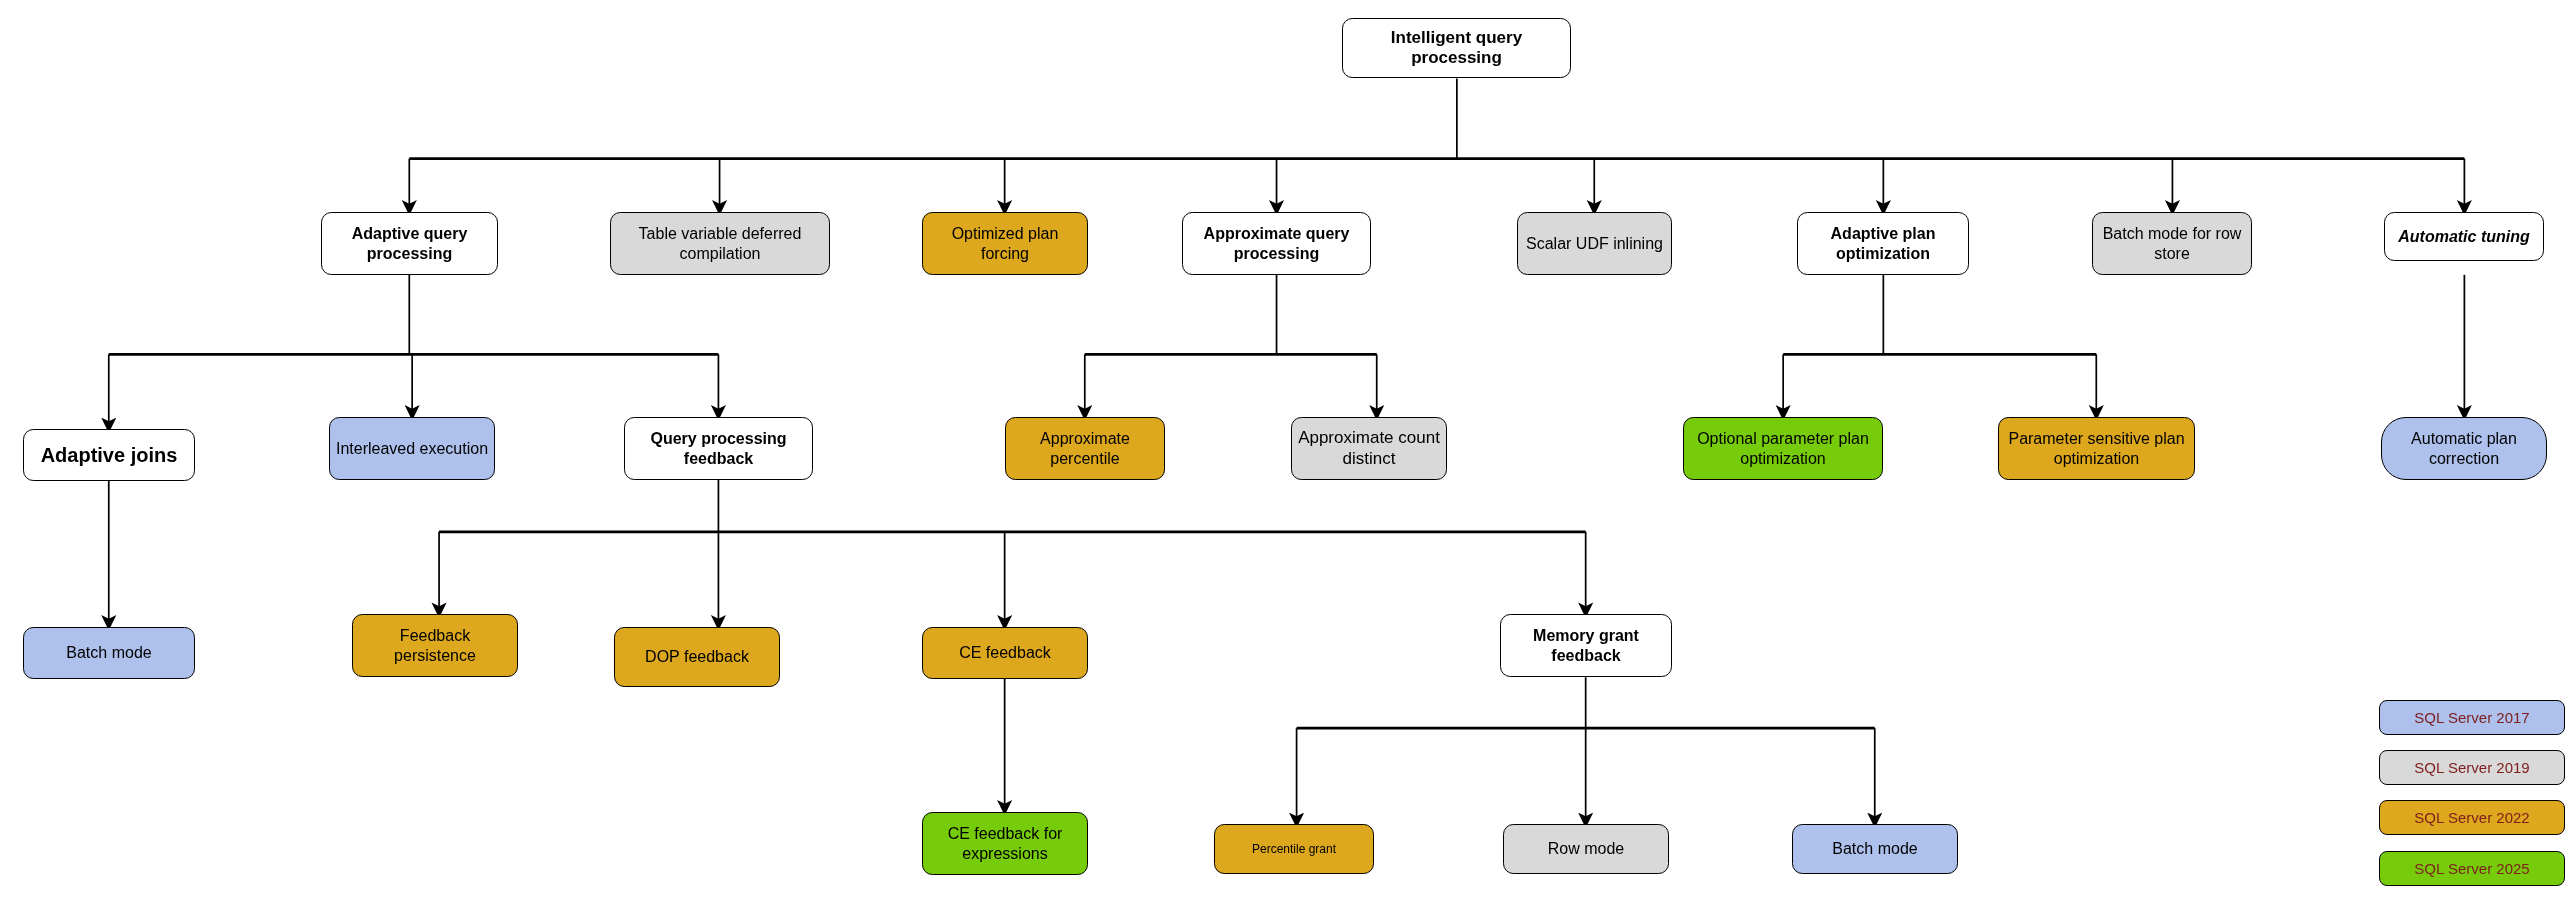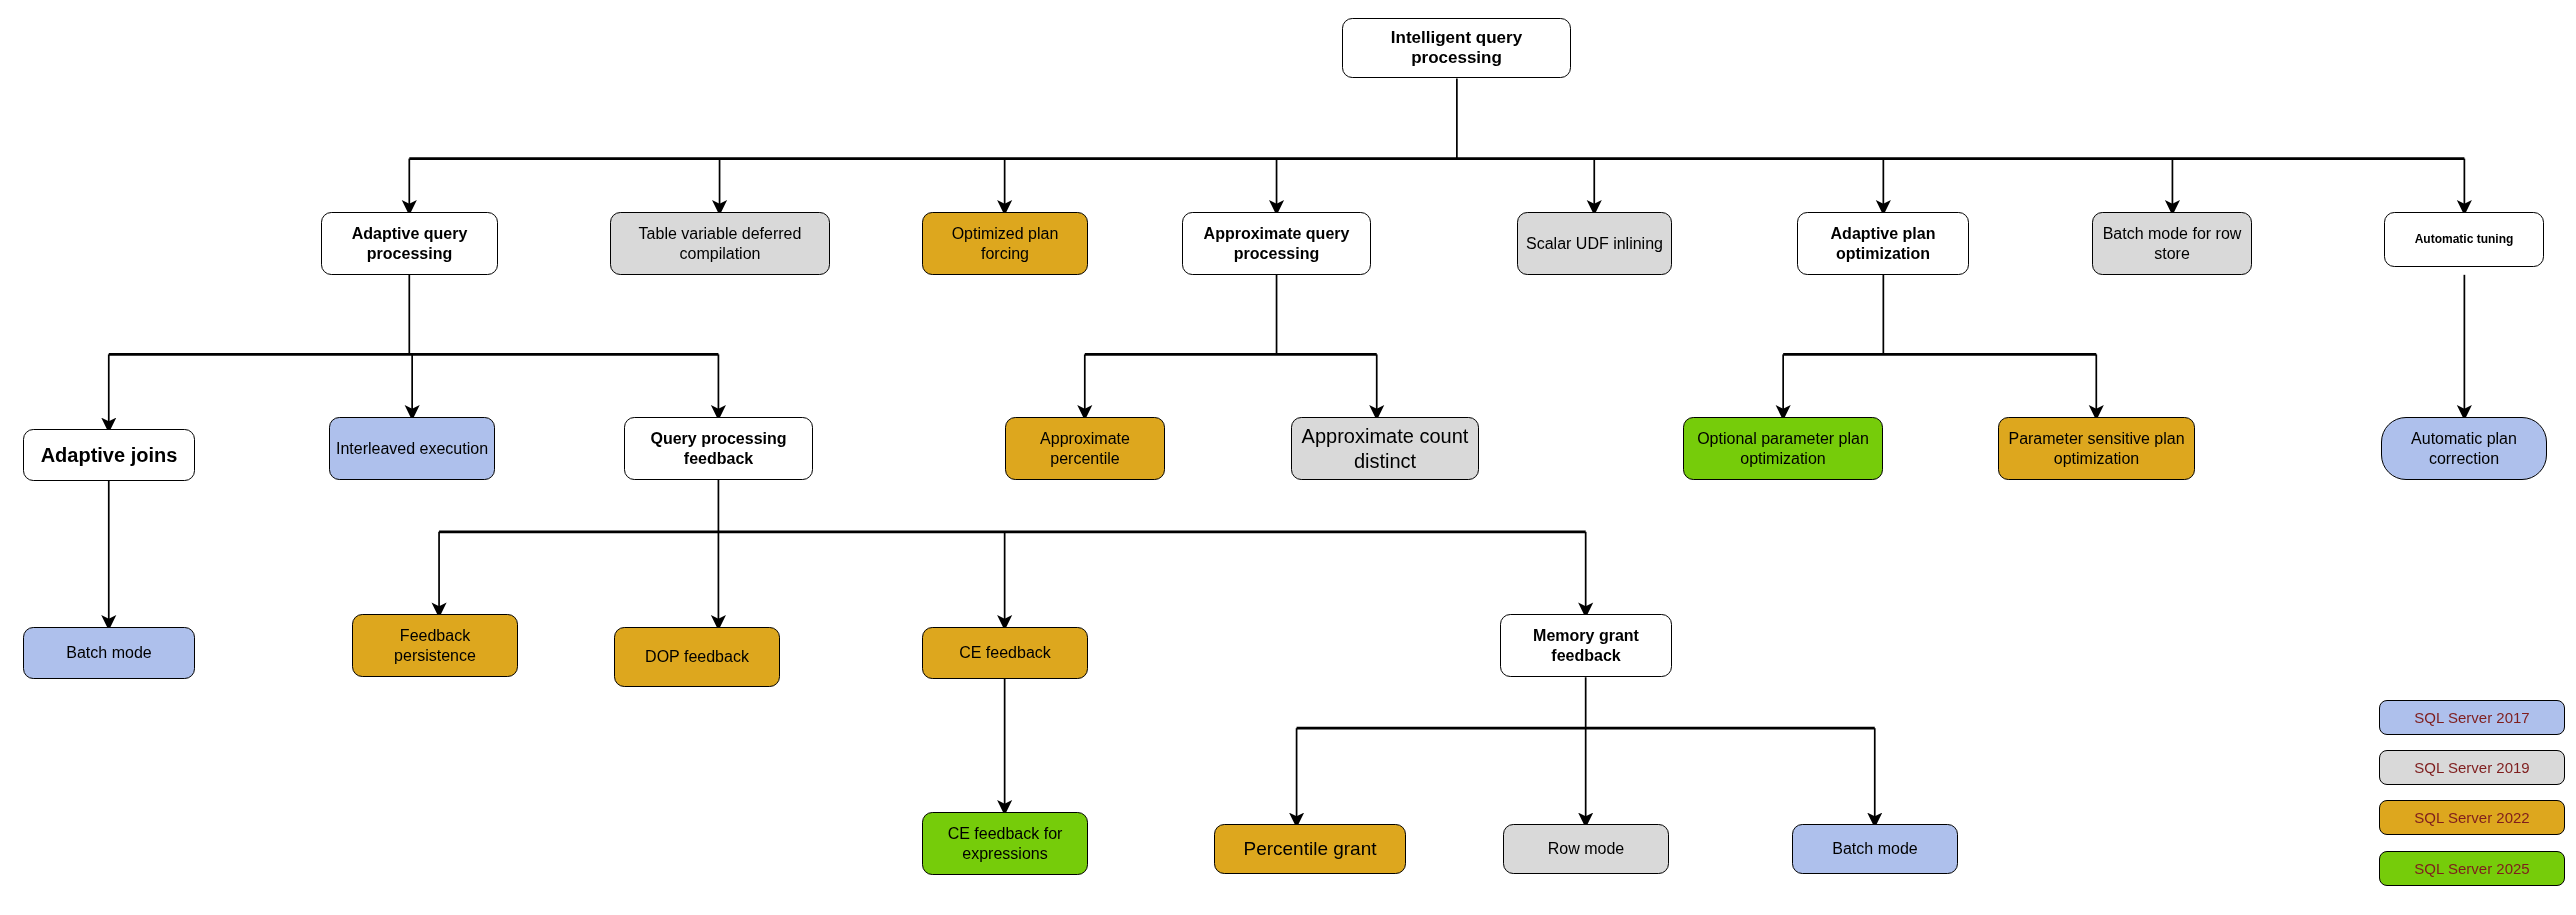--- a/index.html
+++ b/index.html
@@ -86,36 +86,36 @@
 
   <div id="nodes">
       <div class="node n-white" style="left: 1342px; top: 18.3px; width: 229px; height: 60px; font-size: 17px;">Intelligent query processing</div>
       <div class="node n-white" style="left: 321px; top: 212px; width: 177px; height: 63px; font-size: 16px;">Adaptive query processing</div>
       <div class="node n-gray" style="left: 610px; top: 212px; width: 220px; height: 63px; font-size: 16px;">Table variable deferred compilation</div>
       <div class="node n-gold" style="left: 922px; top: 212px; width: 166px; height: 63px; font-size: 16px;">Optimized plan forcing</div>
       <div class="node n-white" style="left: 1182px; top: 212px; width: 189px; height: 63px; font-size: 16px;">Approximate query processing</div>
       <div class="node n-gray" style="left: 1517px; top: 212px; width: 155px; height: 63px; font-size: 16px;">Scalar UDF inlining</div>
       <div class="node n-white" style="left: 1797px; top: 212px; width: 172px; height: 63px; font-size: 16px;">Adaptive plan optimization</div>
       <div class="node n-gray" style="left: 2092px; top: 212px; width: 160px; height: 63px; font-size: 16px;">Batch mode for row store</div>
-      <div class="node n-white" style="left: 2384px; top: 212px; width: 160px; height: 55px; font-size: 12px;">Automatic tuning</div>
+      <div class="node n-white" style="left: 2384px; top: 212px; width: 160px; height: 49px; font-size: 16px; font-style: italic;">Automatic tuning</div>
       <div class="node n-white" style="left: 23px; top: 429px; width: 172px; height: 52px; font-size: 20px;">Adaptive joins</div>
       <div class="node n-blue" style="left: 329px; top: 417px; width: 166px; height: 63px; font-size: 16px;">Interleaved execution</div>
       <div class="node n-white" style="left: 624px; top: 417px; width: 189px; height: 63px; font-size: 16px;">Query processing feedback</div>
       <div class="node n-gold" style="left: 1005px; top: 417px; width: 160px; height: 63px; font-size: 16px; text-align: center;">Approximate percentile</div>
-      <div class="node n-gray" style="left: 1291px; top: 417px; width: 188px; height: 63px; font-size: 20px;">Approximate count distinct</div>
+      <div class="node n-gray" style="left: 1291px; top: 417px; width: 156px; height: 63px; font-size: 17px;">Approximate count distinct</div>
       <div class="node n-green" style="left: 1683px; top: 417px; width: 200px; height: 63px; font-size: 16px;">Optional parameter plan optimization</div>
       <div class="node n-gold" style="left: 1998px; top: 417px; width: 197px; height: 63px; font-size: 16px;">Parameter sensitive plan optimization</div>
       <div class="node n-blue" style="left: 2381px; top: 417px; width: 166px; height: 63px; font-size: 16px; border-radius: 25px;">Automatic plan correction</div>
       <div class="node n-blue" style="left: 23px; top: 627px; width: 172px; height: 52px; font-size: 16px;">Batch mode</div>
       <div class="node n-gold" style="left: 352px; top: 614px; width: 166px; height: 63px; font-size: 16px;">Feedback persistence</div>
       <div class="node n-gold" style="left: 614px; top: 627px; width: 166px; height: 60px; font-size: 16px;">DOP feedback</div>
       <div class="node n-gold" style="left: 922px; top: 627px; width: 166px; height: 52px; font-size: 16px;">CE feedback</div>
       <div class="node n-white" style="left: 1500px; top: 614px; width: 172px; height: 63px; font-size: 16px;">Memory grant feedback</div>
       <div class="node n-green" style="left: 922px; top: 812px; width: 166px; height: 63px; font-size: 16px;">CE feedback for expressions</div>
-      <div class="node n-gold" style="left: 1214px; top: 824px; width: 192px; height: 50px; font-size: 19px;">Percentile grant</div>
+      <div class="node n-gold" style="left: 1214px; top: 824px; width: 160px; height: 50px; font-size: 12px;">Percentile grant</div>
       <div class="node n-gray" style="left: 1503px; top: 824px; width: 166px; height: 50px; font-size: 16px;">Row mode</div>
       <div class="node n-blue" style="left: 1792px; top: 824px; width: 166px; height: 50px; font-size: 16px;">Batch mode</div>
     </div>
   <div id="legend">
       <div class="legend-item lg-blue" style="left: 2379px; top: 700px; width: 186px; height: 35px;">SQL Server 2017</div>
       <div class="legend-item lg-gray" style="left: 2379px; top: 750px; width: 186px; height: 35px;">SQL Server 2019</div>
       <div class="legend-item lg-gold" style="left: 2379px; top: 800px; width: 186px; height: 35px;">SQL Server 2022</div>
       <div class="legend-item lg-green" style="left: 2379px; top: 851px; width: 186px; height: 35px;">SQL Server 2025</div>
     </div>
 

